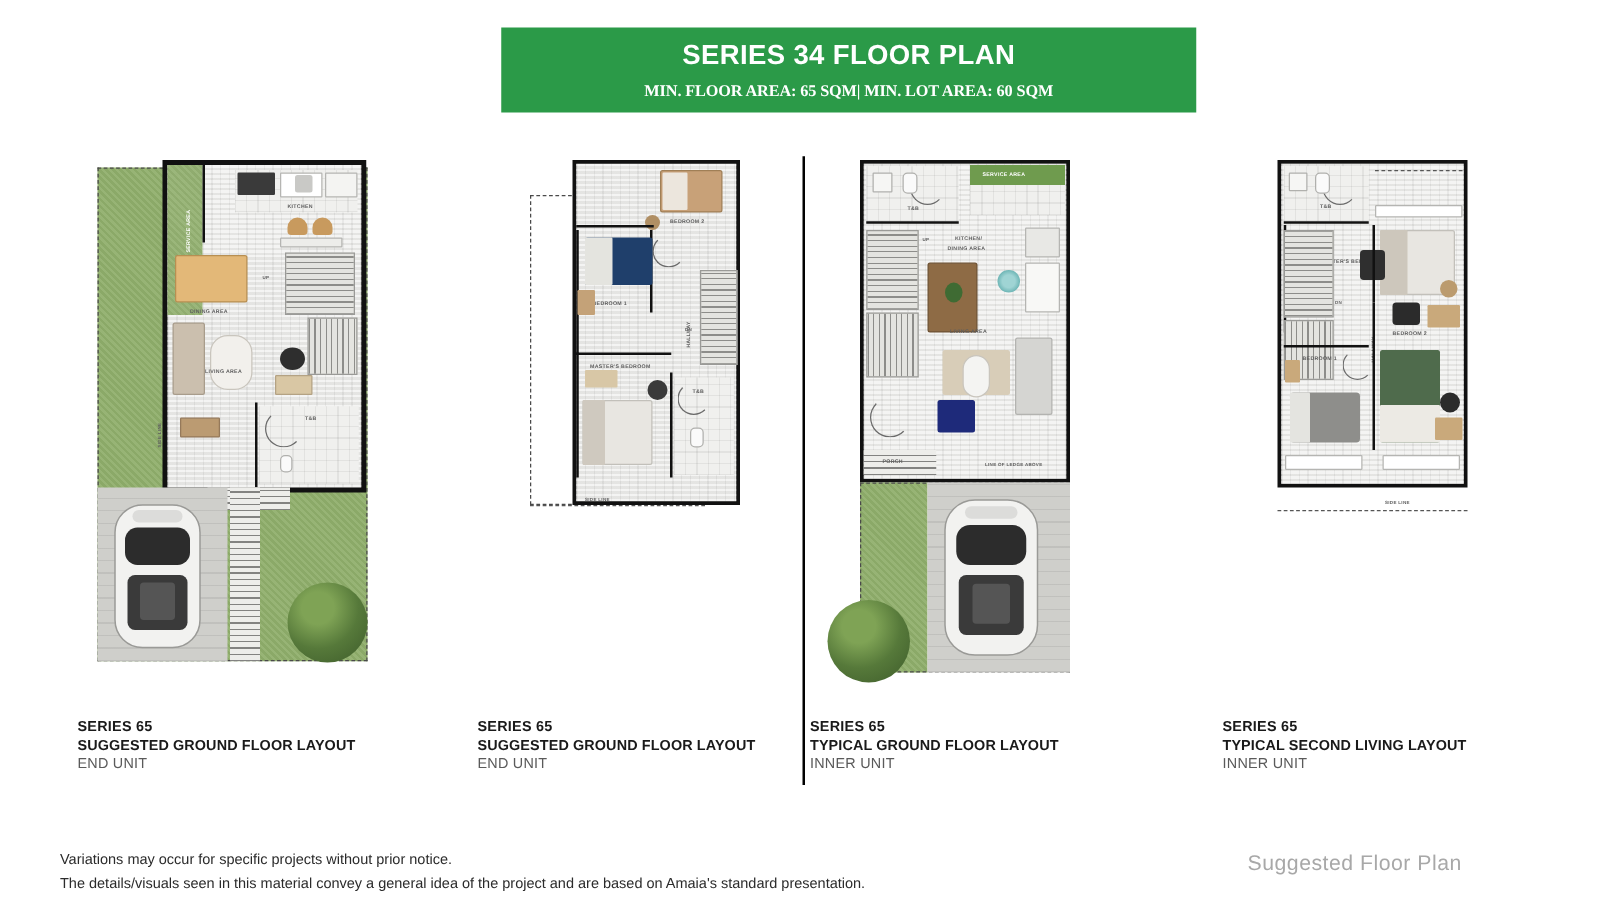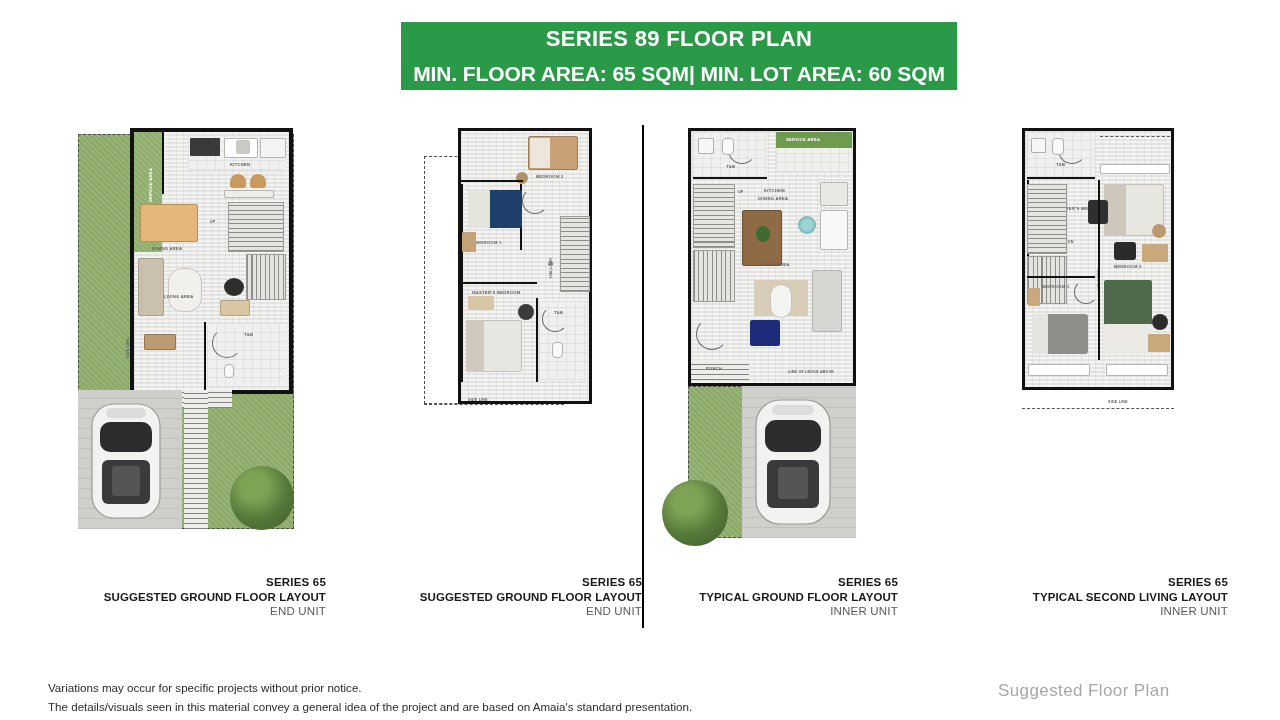--- a/index.html
+++ b/index.html
@@ -19,36 +19,36 @@
     background: #2B9A48;
     display: flex; flex-direction: column;
     align-items: center; justify-content: center;
     color: #ffffff;
   }
   .banner-line1 {
     font-size: 22px; font-weight: bold; letter-spacing: .3px;
     line-height: 1.15;
   }
   .banner-line2 {
-    font-size: 21px; font-weight: bold; letter-spacing: -.1px;
-    line-height: 1.2; margin-top: 9px;
+    font-size: 13px; font-weight: bold; letter-spacing: -.1px;
+    line-height: 1.2; margin-top: 9px; font-family: Liberation Serif, serif;
   }
 
   
   .divider {
     position: absolute; left: 642px; top: 125px;
     width: 2px; height: 503px; background: #000;
   }
 
   
   .plan-col { position: absolute; top: 120px; }
   .plan-figure { position: relative; }
 
   .caption {
-    position: absolute; text-align: right;
+    position: absolute; text-align: left;
     font-size: 11.5px; color: #1a1a1a; line-height: 1.28;
   }
   .cap-series { font-weight: bold; letter-spacing: .2px; }
   .cap-layout { font-weight: bold; letter-spacing: .1px; }
   .cap-unit { color: #5a5a5a; font-weight: normal; letter-spacing: .2px; }
   .cap-clip { overflow: hidden; }
   .wall { position: absolute; background: #111; }
   .room {
     position: absolute;
     background: #e9e9e7;
@@ -103,21 +103,21 @@
     position: absolute; left: 998px; top: 681px;
     font-size: 17px; color: #a8a8a8; letter-spacing: .4px;
   }
 </style>
 </head>
 <body>
 
 <div id="page">
 
   <div class="banner">
-    <div class="banner-line1">SERIES 89 FLOOR PLAN</div>
+    <div class="banner-line1">SERIES 34 FLOOR PLAN</div>
     <div class="banner-line2">MIN. FLOOR AREA: 65 SQM| MIN. LOT AREA: 60 SQM</div>
   </div>
 
   <div class="divider"></div>
 
   <div class="plan-col" style="left:78px; top:128px;">
     <div class="plan-figure" style="width:232px; height:404px;">
 
       <div class="lawn" style="left:0; top:6px; width:216px; height:395px;"></div>
 

